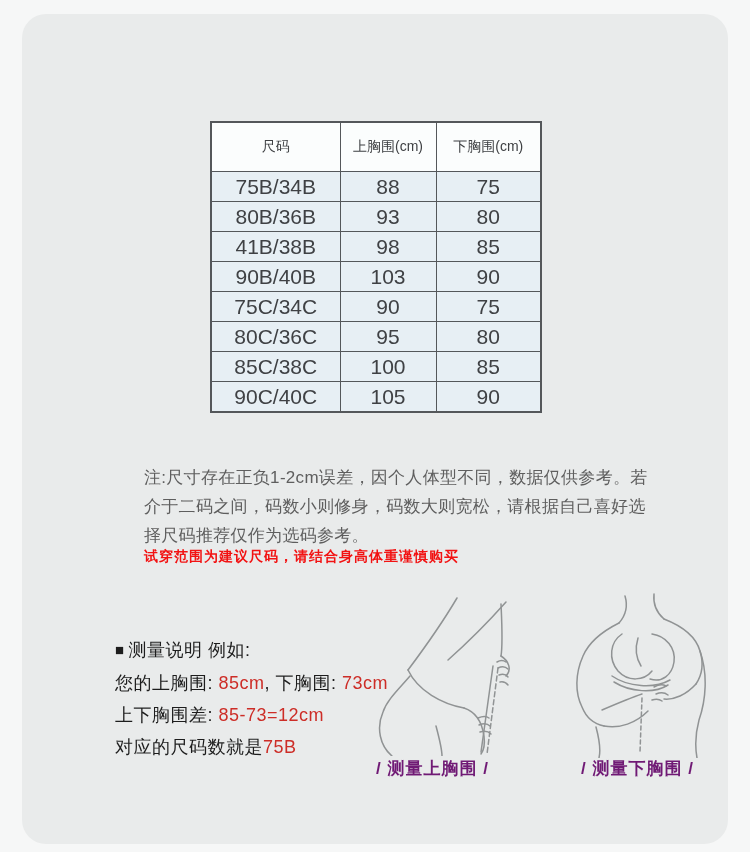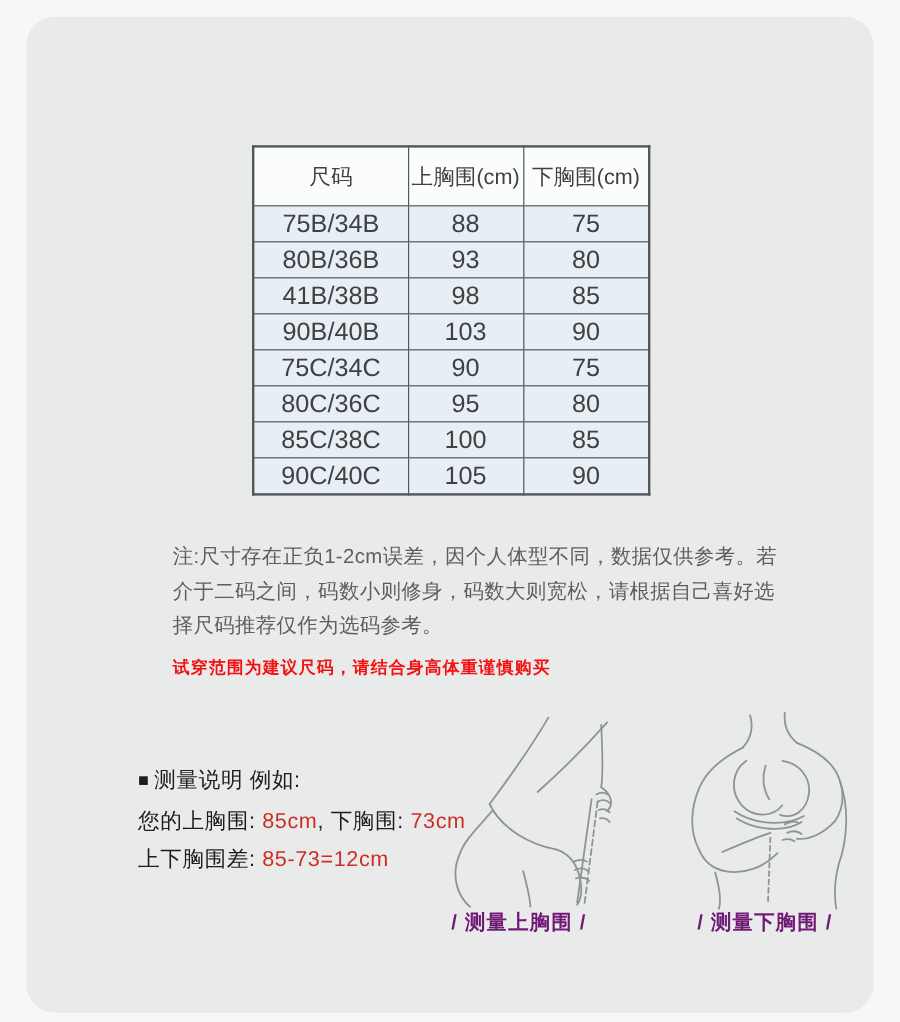--- a/index.html
+++ b/index.html
@@ -19,28 +19,28 @@
     border-collapse:collapse;table-layout:fixed;
     border:2px solid var(--table-border,#54575a);
   }
   table.size-table th, table.size-table td{
     border:1px solid var(--table-border,#54575a);
     text-align:center;vertical-align:middle;
     color:#3f4144;
   }
   table.size-table th{
     height:46px;background:var(--table-header-bg,#fbfdfd);
-    font-size:18px;font-weight:500;
+    font-size:14px;font-weight:500;
   }
   table.size-table td{
     height:27px;background:var(--table-cell-bg,#e7eff4);
     font-size:21px;font-weight:400;
   }
   .note{
-    position:absolute;left:122px;top:435px;width:516px;margin:0;
+    position:absolute;left:122px;top:449px;width:516px;margin:0;
     font-size:17px;line-height:29px;color:var(--note-gray,#5e5e5e);
     letter-spacing:0.3px;
   }
   .warning{
     position:absolute;left:122px;top:534px;margin:0;white-space:nowrap;
     font-size:14px;font-weight:700;color:var(--warning-red,#f21212);
     letter-spacing:1px;
   }
   .measure{
     position:absolute;left:93px;top:620px;
@@ -128,20 +128,23 @@
     <div class="measure">
       <div>
         <span class="bullet">■</span><span>测量说明 例如:</span>
       </div>
       <div>
         <span>您的上胸围: </span><span class="red">85cm</span><span>, 下胸围: </span><span class="red">73cm</span>
       </div>
       <div>
         <span>上下胸围差: </span><span class="red">85-73=12cm</span>
       </div>
+      <div>
+        <span>对应的尺码数就是</span><span class="red">75B</span>
+      </div>
     </div>
 
     <svg class="fig" style="left:338px;top:580px;" width="162" height="162" viewBox="0 0 162 162">
       <path d="M97,4 C84,26 66,52 48,76"></path>
       <path d="M146,8 C130,26 106,50 88,66"></path>
       <path d="M141,10 C142,32 143,50 141,62"></path>
       <path d="M141,62 C149,67 152,76 146,82"></path>
       <path d="M137,68 q5,-3 9,0"></path>
       <path d="M138,74 q6,-3 10,1"></path>
       <path d="M139,81 q6,-2 9,2"></path>

